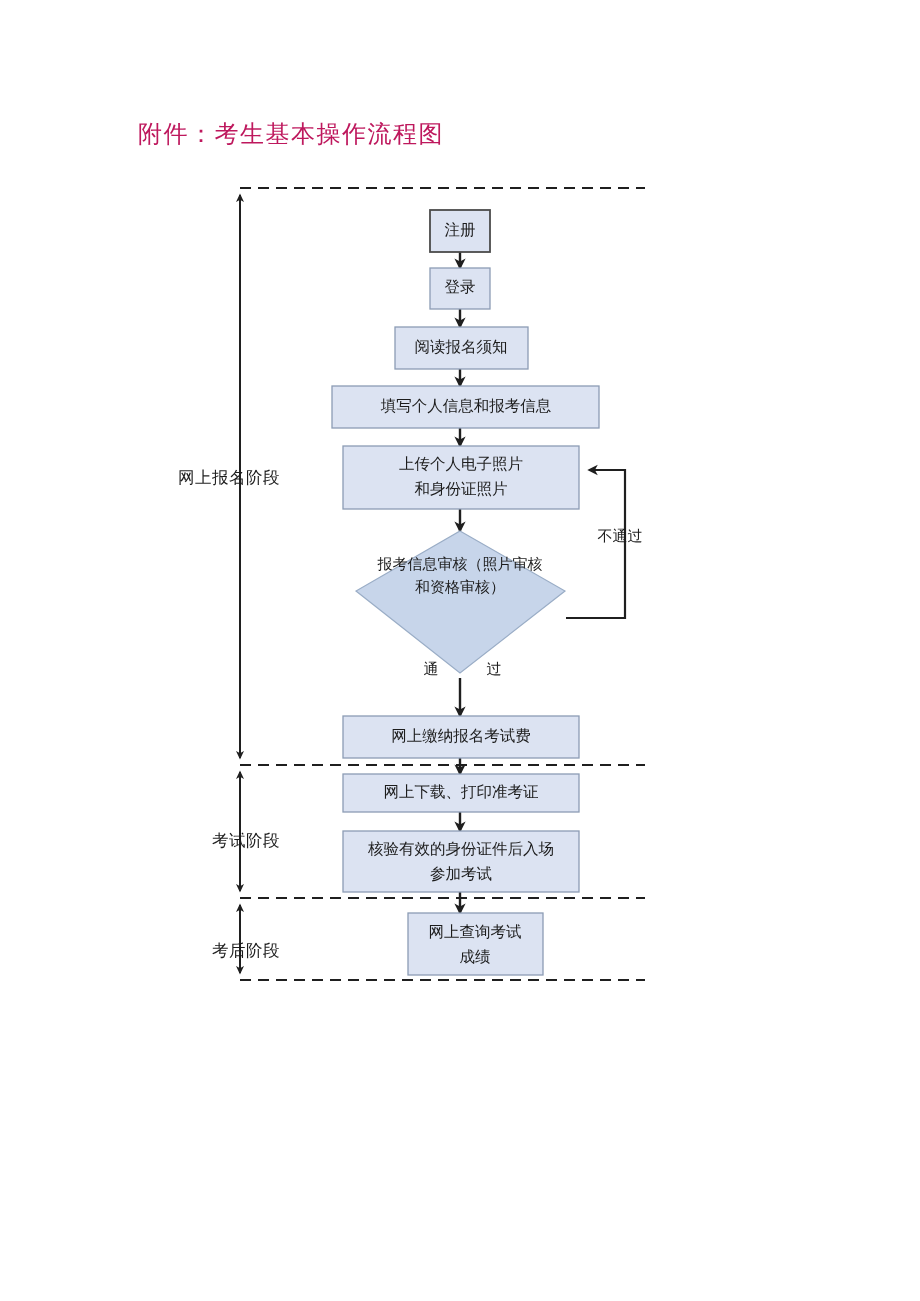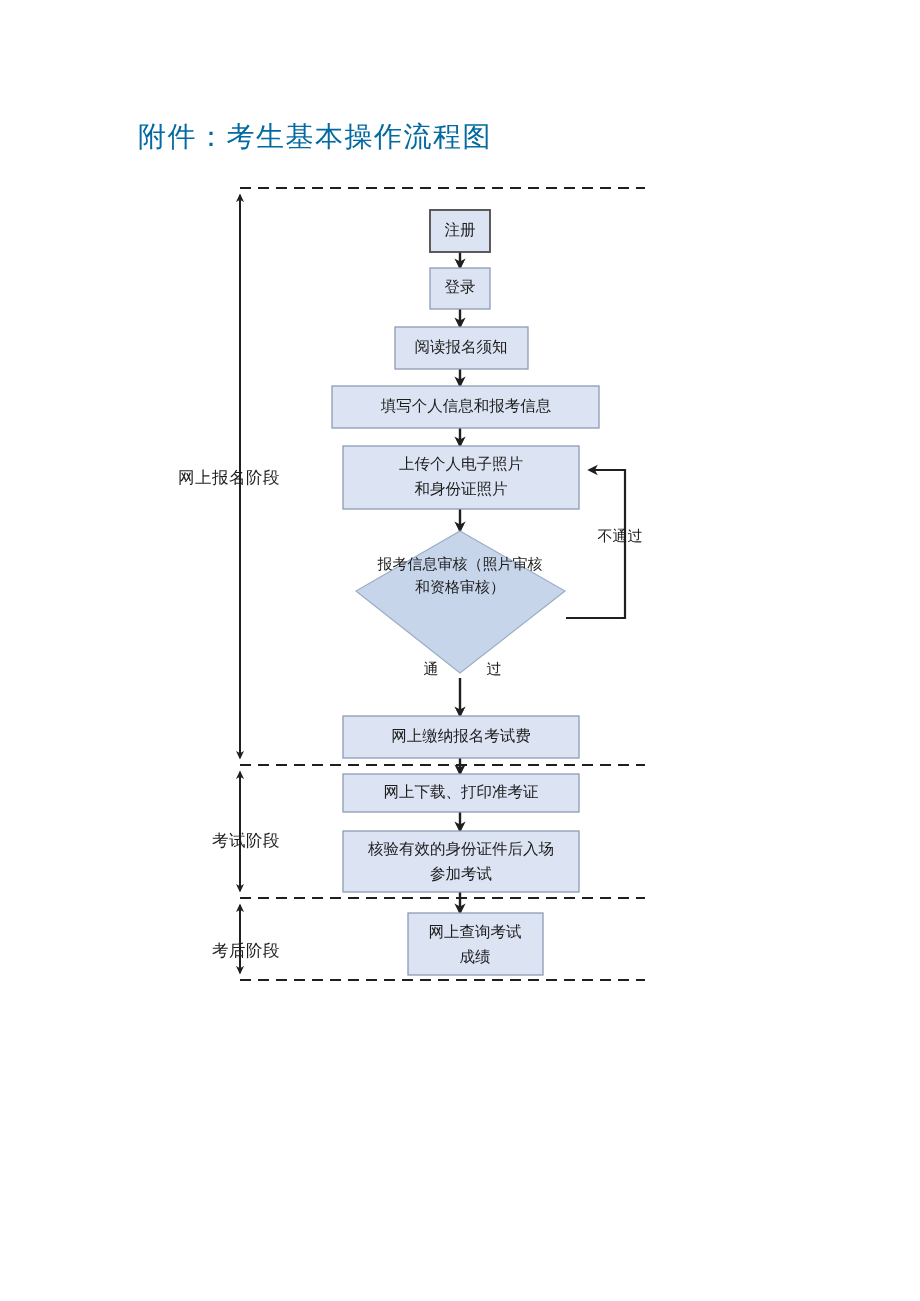--- a/index.html
+++ b/index.html
@@ -19,24 +19,24 @@
   #page {
     position: absolute;
     left: 0; top: 0;
     width: 920px;
     height: 1301px;
   }
   #doc-title {
     position: absolute;
     left: 138px;
     top: 118px;
-    font-size: 28px;
+    font-size: 24px;
     letter-spacing: 1.5px;
     white-space: nowrap;
-    color: #0369a1;
+    color: #be185d;
   }
   #flow-svg {
     position: absolute;
     left: 0;
     top: 0;
   }
   .node-label {
     font-family: "Liberation Serif", "DejaVu Serif", serif;
     font-size: 15.5px;
     fill: #1c1c1c;

